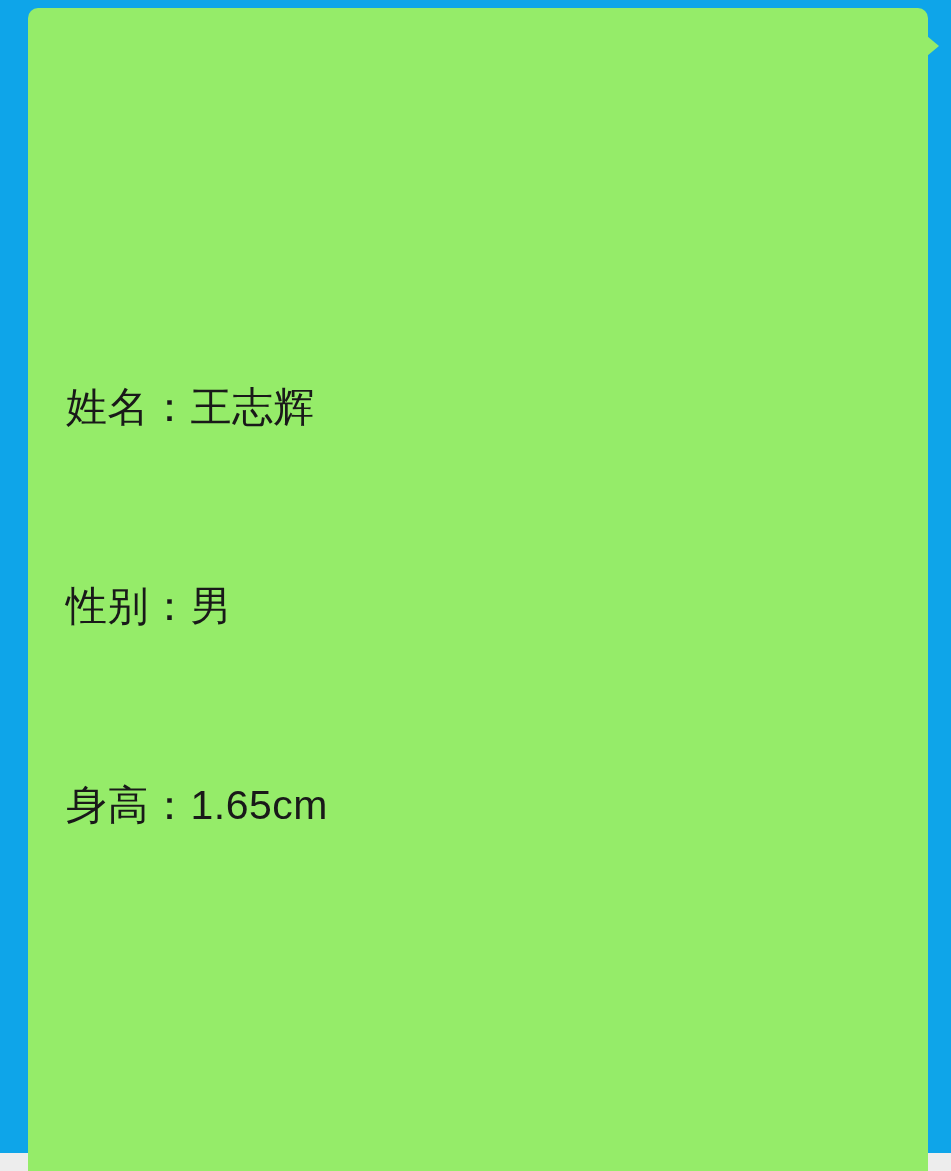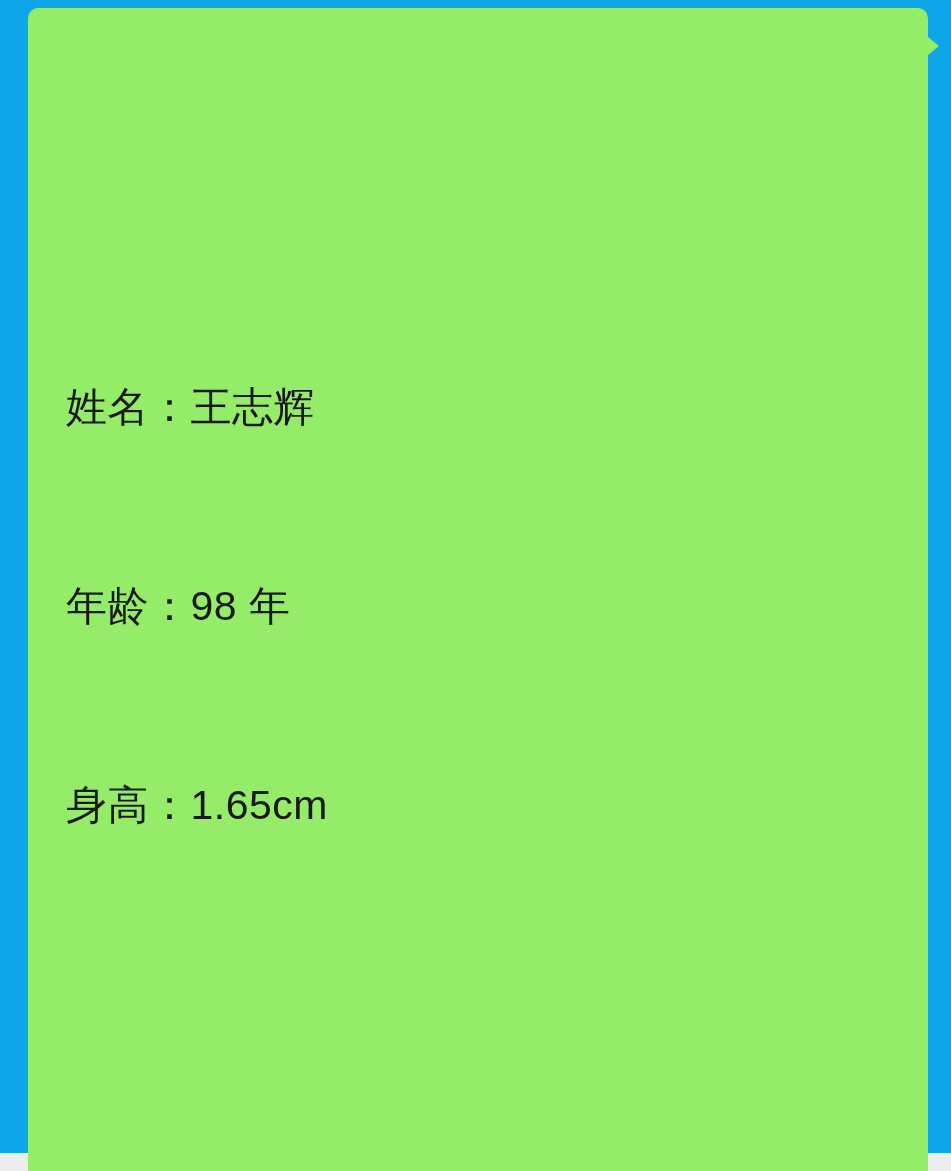--- a/index.html
+++ b/index.html
@@ -71,21 +71,21 @@
 
   <div class="message-row">
 
     <div class="bubble">
       <span class="bubble-tail"></span>
 
       <div class="msg-text">
 
         <div class="block">
           <div>姓名：王志辉</div>
-          <div>年龄：98 年</div>
+          <div>性别：男</div>
           <div>身高：1.65cm</div>
           
           
           
         </div>
 
         
 
         
 

